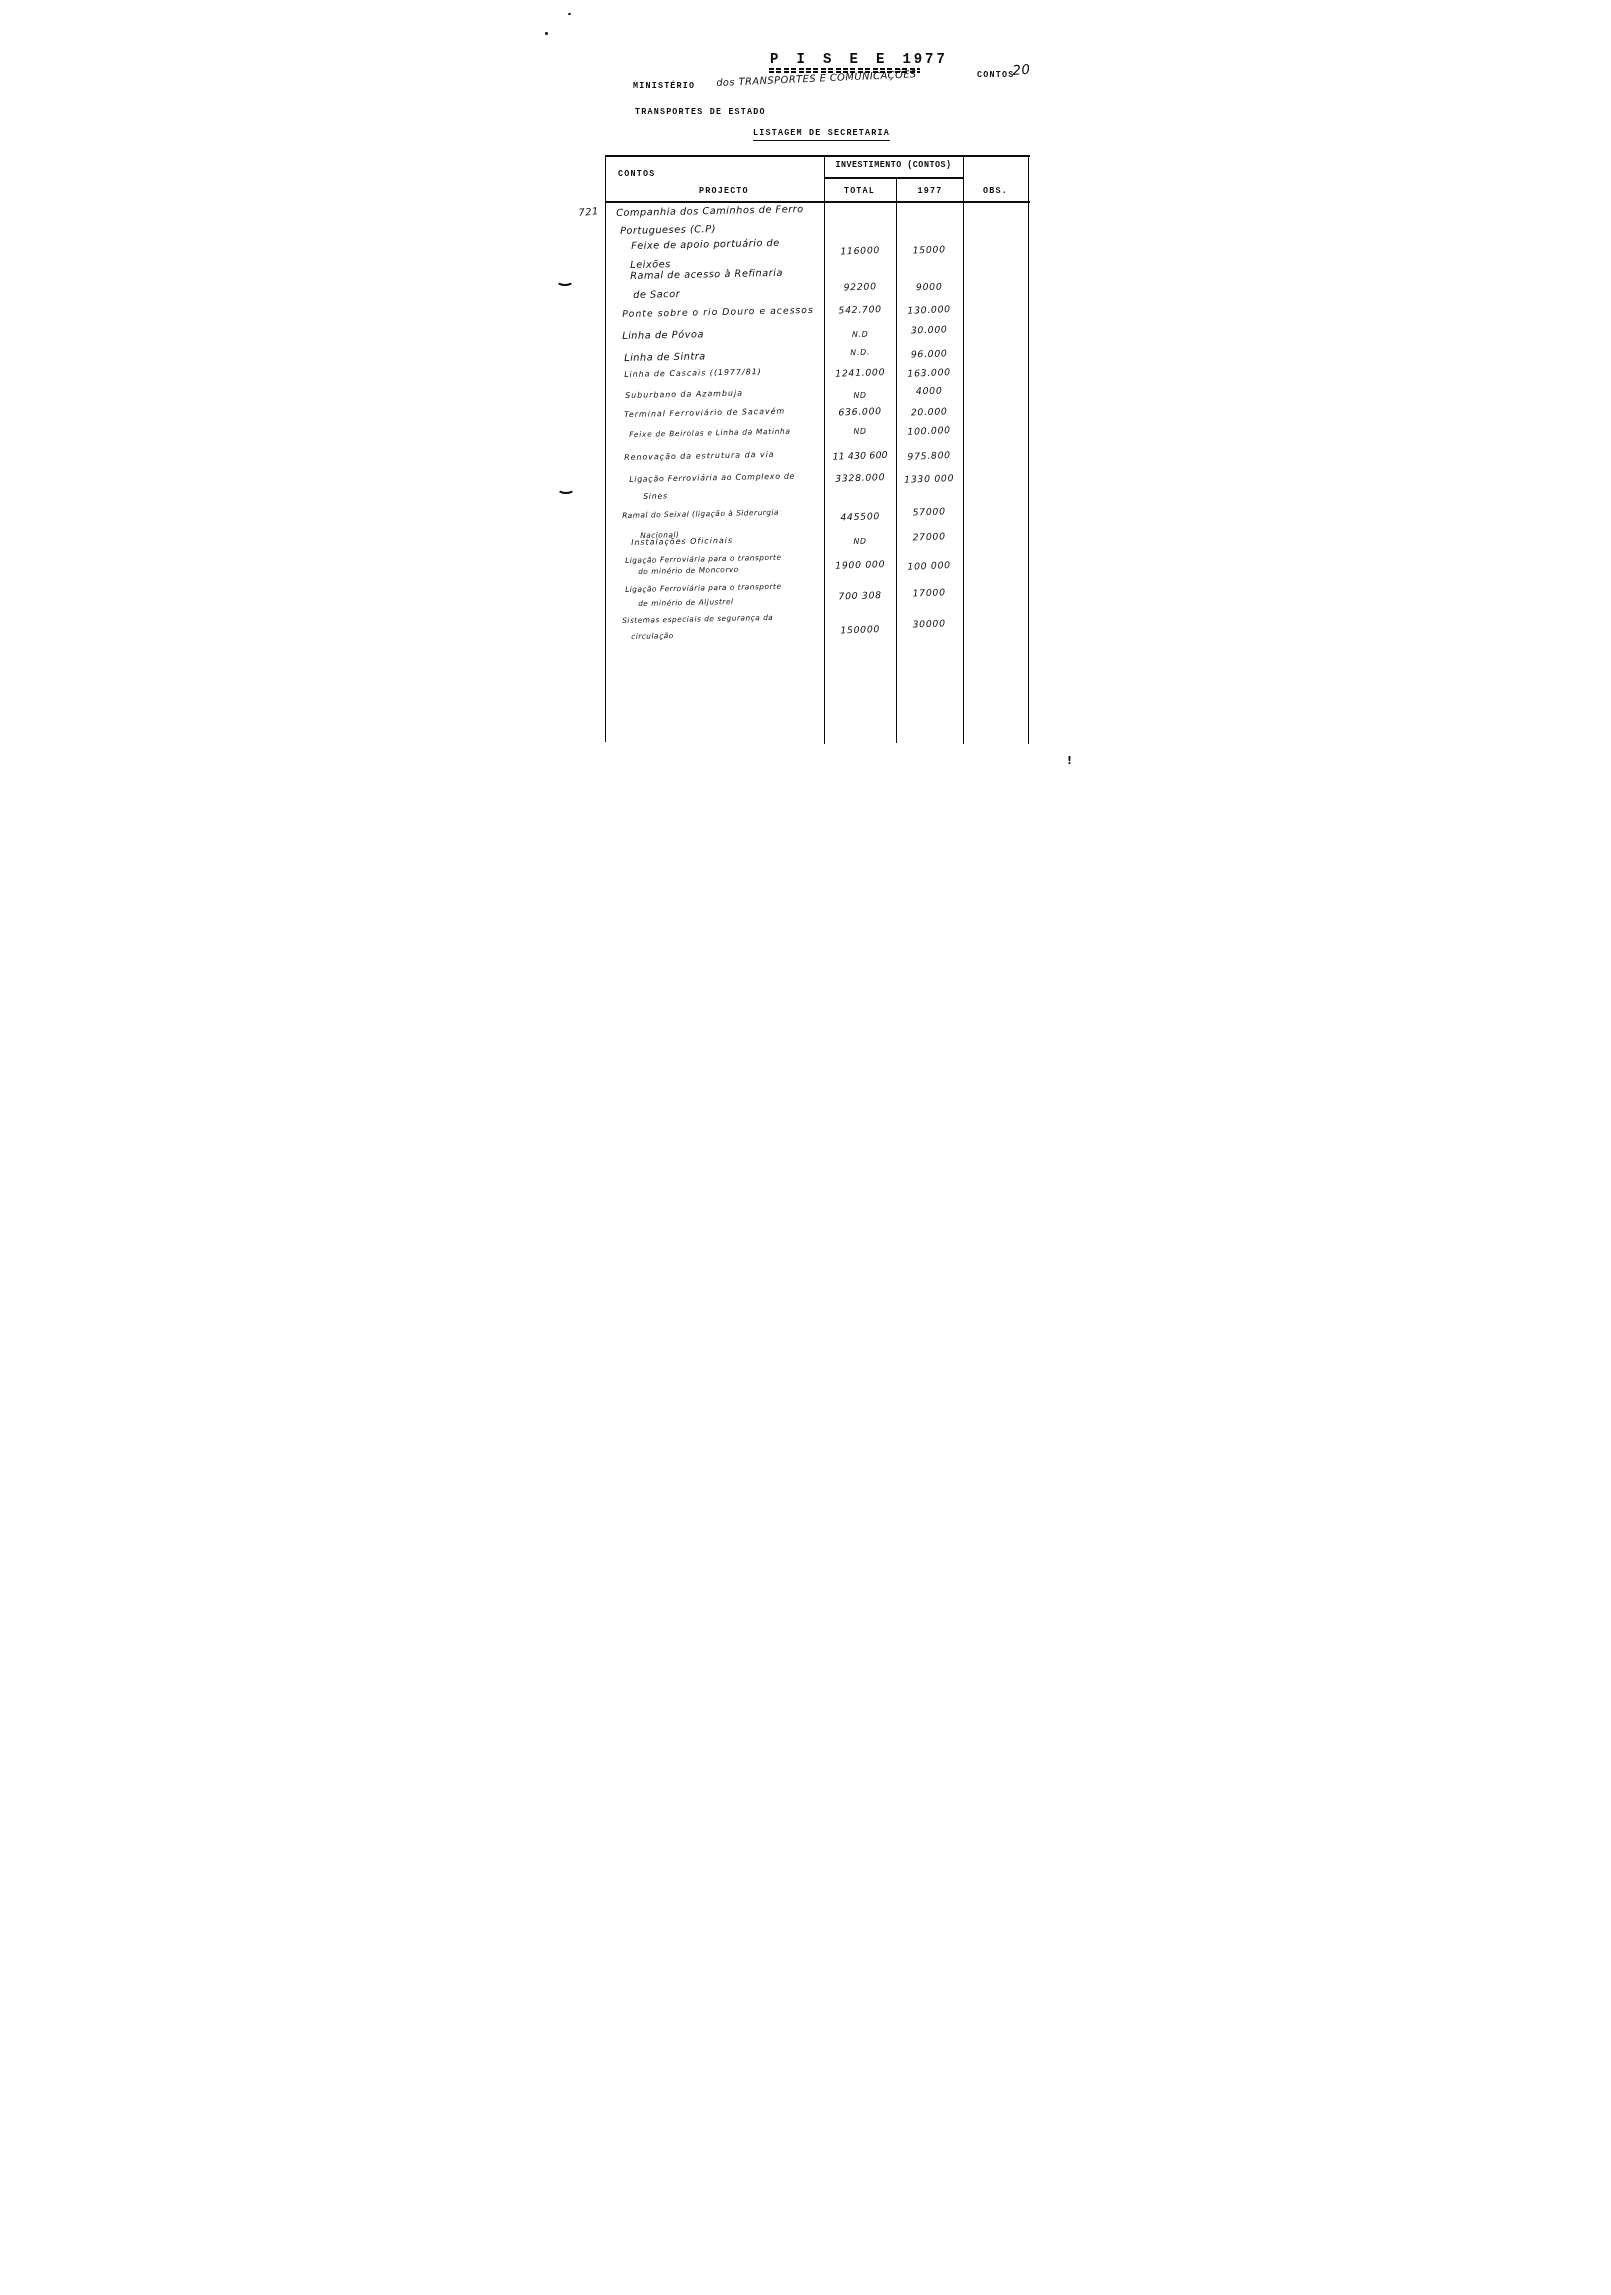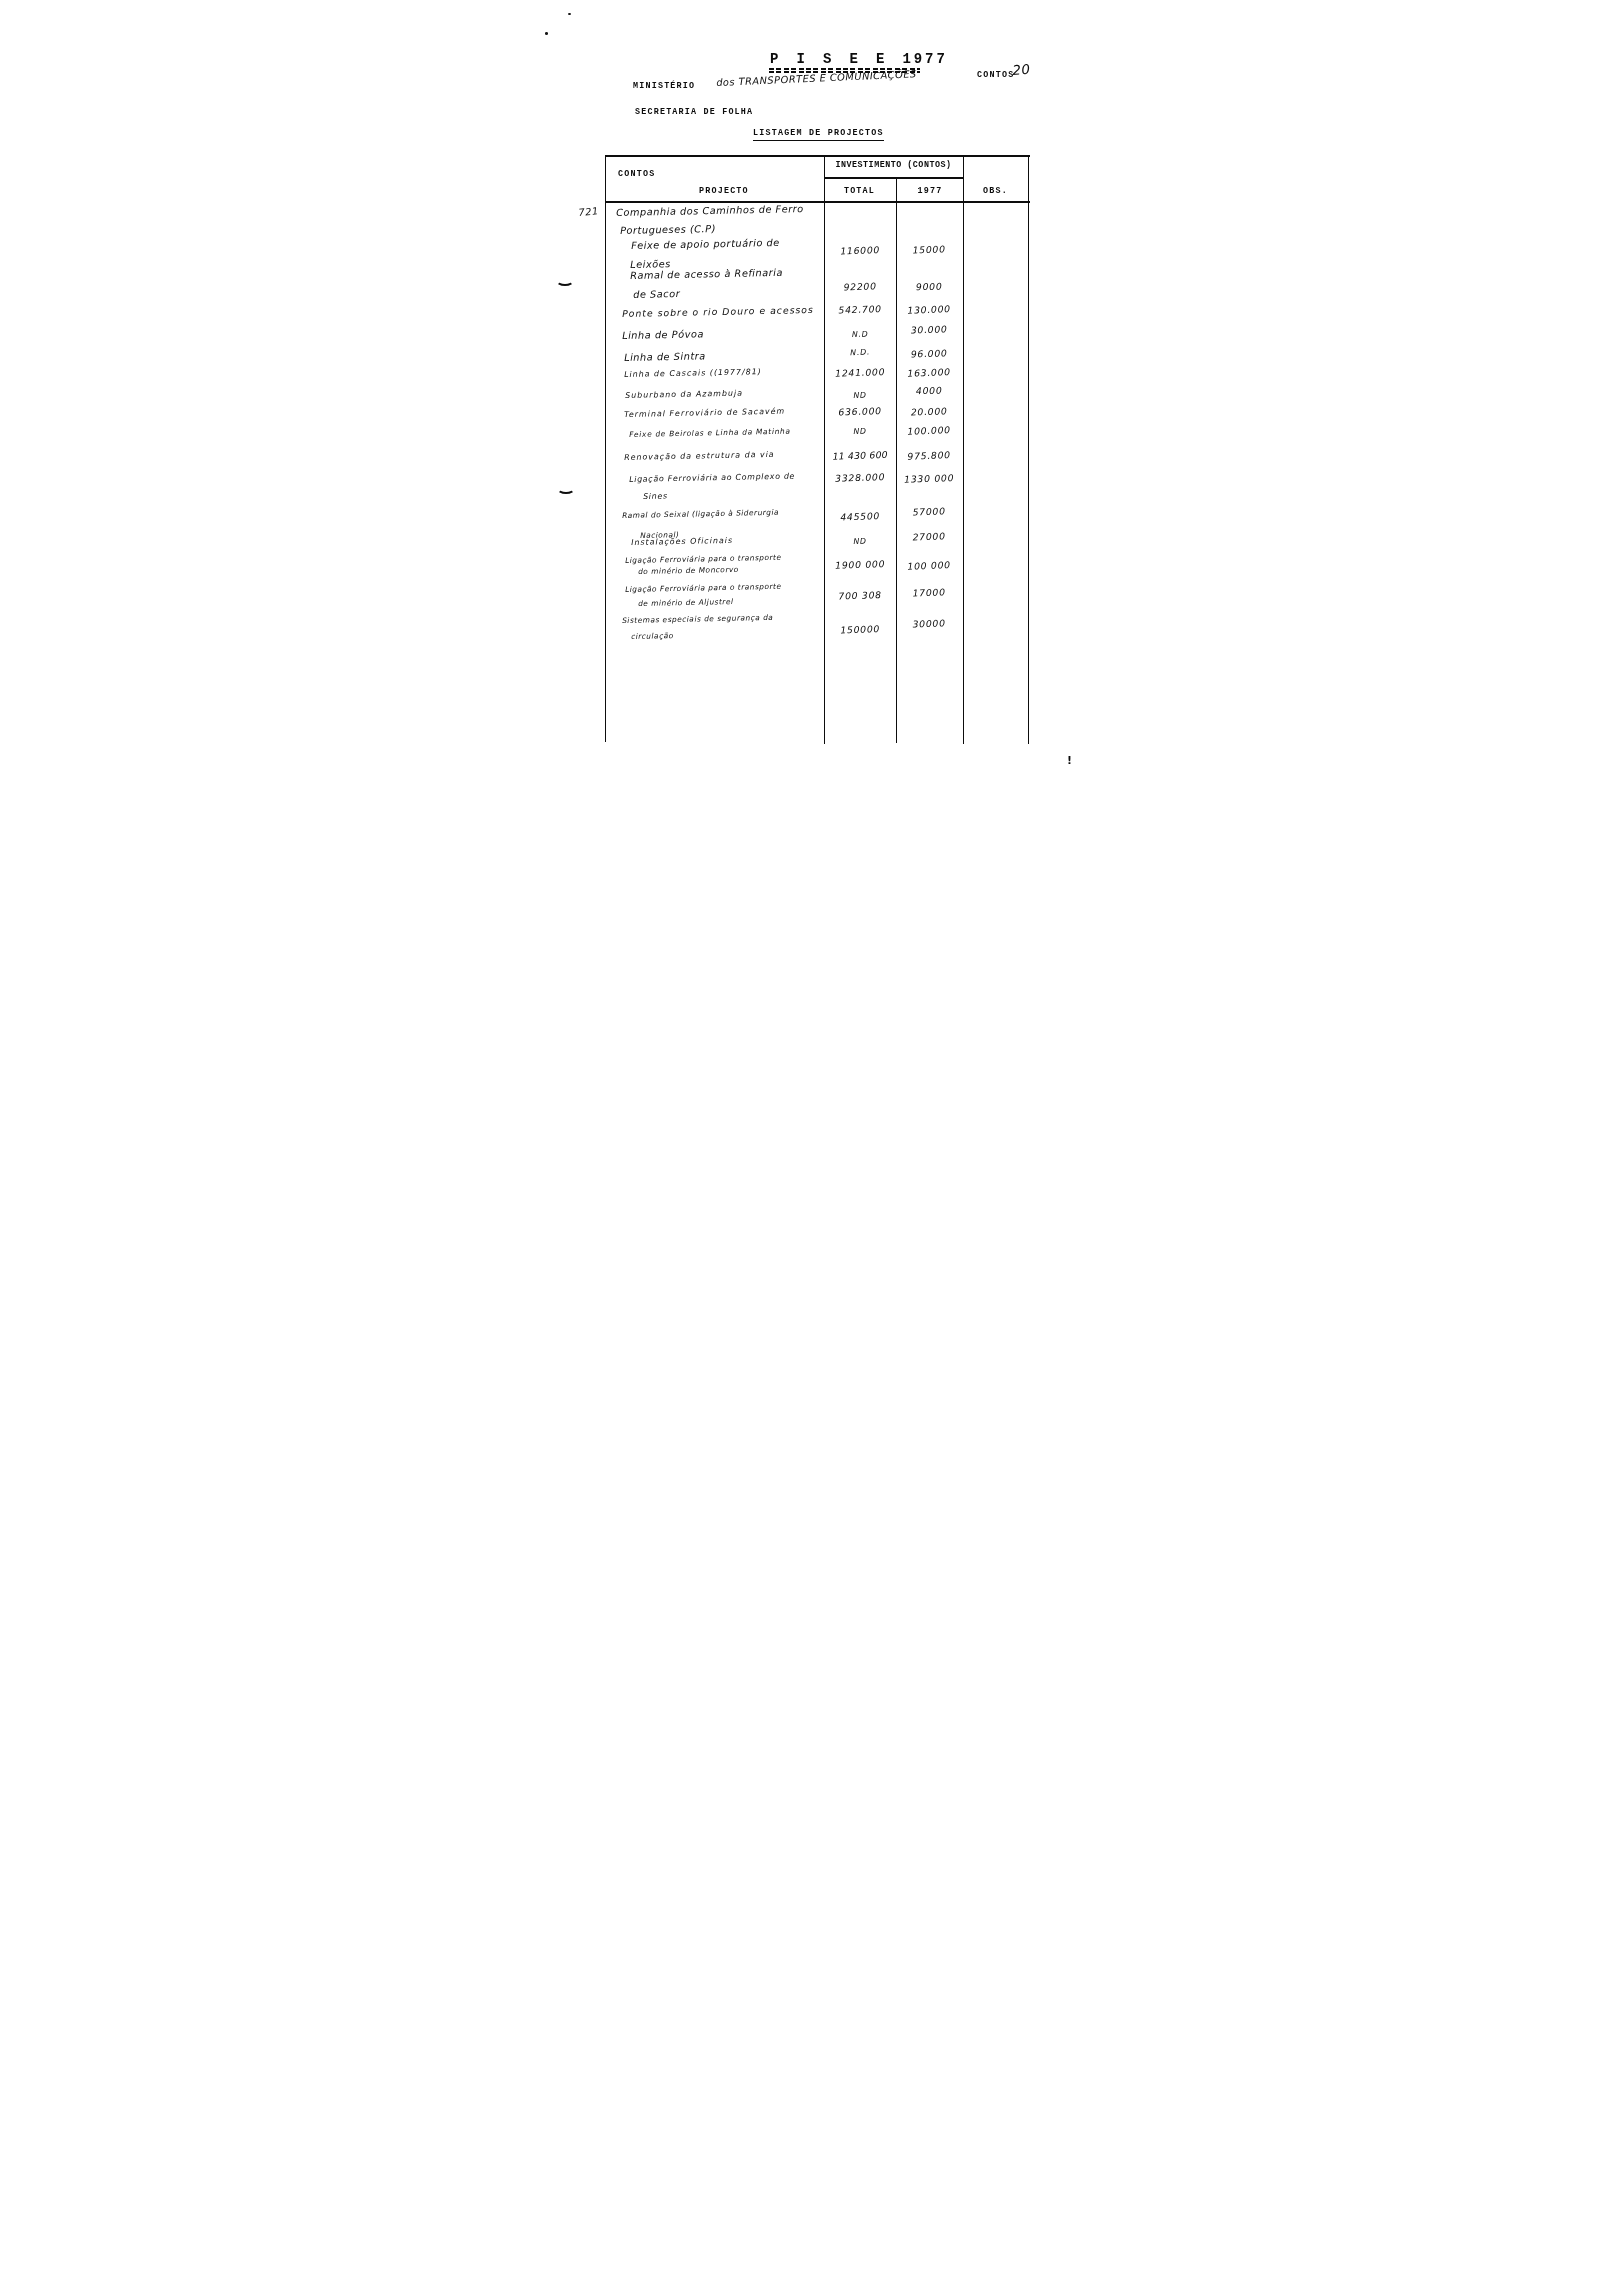--- a/index.html
+++ b/index.html
@@ -58,23 +58,23 @@
   <div class="abs t t-title" style="left:233px;top:51px;">P I S E E   1977</div>
   <div class="abs dline" style="left:232px;top:68px;width:151px;"></div>
   <div class="abs dline" style="left:232px;top:71px;width:151px;"></div>
 
   <div class="abs t t-h" style="left:440px;top:70px;">CONTOS</div>
   <div class="abs hand" style="left:475px;top:63px;font-size:13.3px;transform:rotate(-4deg);">20</div>
 
   <div class="abs t t-h" style="left:96px;top:81px;">MINISTÉRIO</div>
   <div class="abs hand h20" style="left:179px;top:77px;transform:rotate(-2.5deg);">dos TRANSPORTES E COMUNICAÇÕES</div>
 
-  <div class="abs t t-h" style="left:98px;top:107px;">SECRETARIA DE FOLHA</div>
-
-  <div class="abs t t-h u3" style="left:216px;top:128px;">LISTAGEM DE PROJECTOS</div>
+  <div class="abs t t-h" style="left:98px;top:107px;">TRANSPORTES DE ESTADO</div>
+
+  <div class="abs t t-h u3" style="left:216px;top:128px;">LISTAGEM DE SECRETARIA</div>
 
   <div>
     <div class="hline" style="left:68px;top:155px;width:425px;height:2px;"></div>
     <div class="hline" style="left:287px;top:177px;width:140px;height:1.5px;"></div>
     <div class="hline" style="left:68px;top:201px;width:425px;height:2.2px;"></div>
     <div class="vline" style="left:68px;top:155px;height:587px;"></div>
     <div class="vline" style="left:287px;top:155px;height:589px;"></div>
     <div class="vline" style="left:359px;top:177px;height:566px;"></div>
     <div class="vline" style="left:426px;top:155px;height:589px;"></div>
     <div class="vline" style="left:491px;top:155px;height:589px;"></div>

